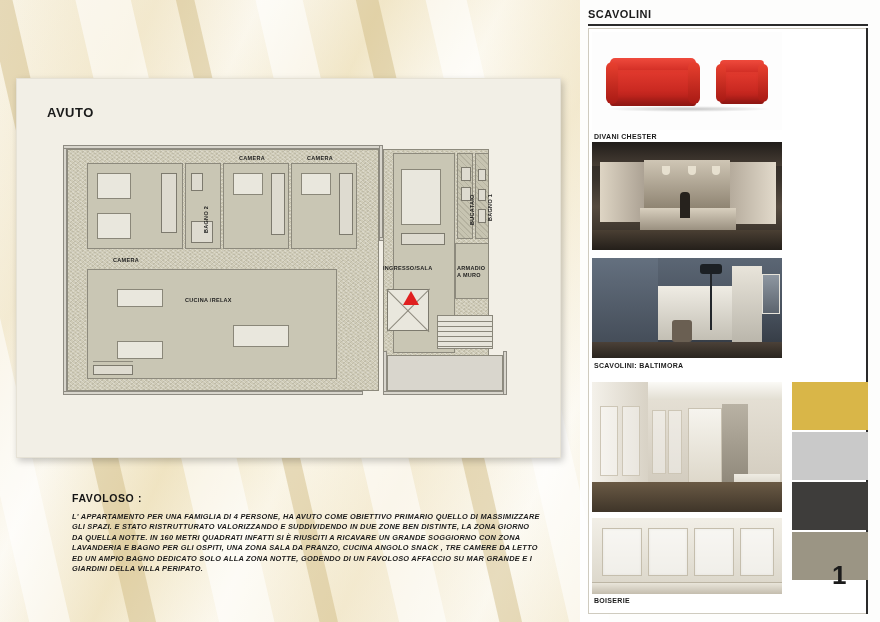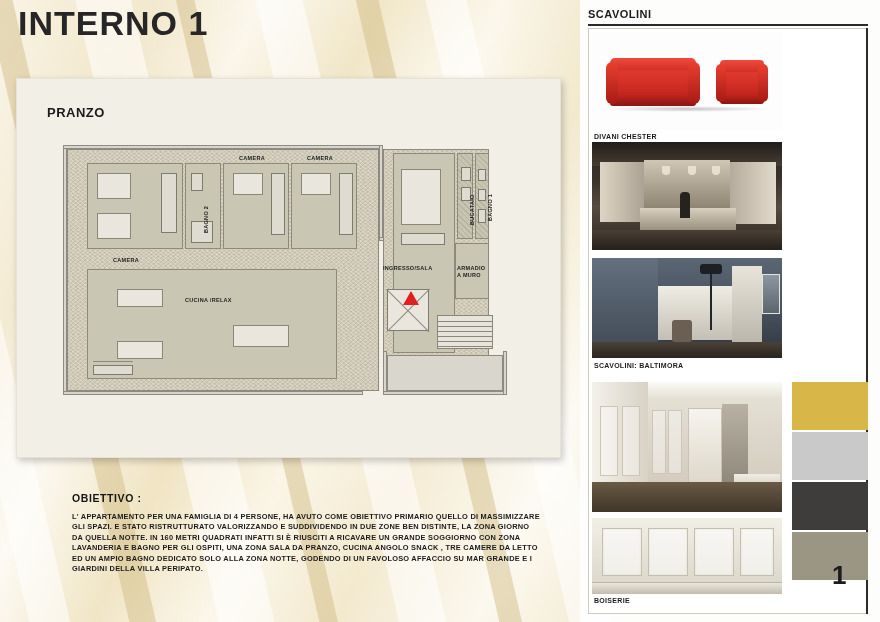--- a/index.html
+++ b/index.html
@@ -90,21 +90,21 @@
   }
 
   
   #obj-title {
     position:absolute; left:72px; top:492px;
     font-size:10.5px; font-weight:bold; color:#141414; letter-spacing:0.6px;
   }
   #obj-body {
     position:absolute; left:72px; top:512px; width:470px;
     font-size:7.4px; font-weight:bold; line-height:10.4px;
-    color:#1b1b1b; letter-spacing:0.25px; text-transform:uppercase;
+    color:#1b1b1b; letter-spacing:0.25px; text-transform:uppercase;font-style:italic;
   }
 
   
   #atmos-title {
     position:absolute; left:588px; top:8px;
     font-size:11px; font-weight:bold; color:#1b1b1b; letter-spacing:0.5px;
   }
   #atmos-rule {
     position:absolute; left:588px; top:24px; width:280px; height:2px; background:#2a2a2a;
   }
@@ -213,24 +213,23 @@
   <div class="bg-texture">
     <div class="bg-streak" style="left:-40px;top:-60px;width:40px;height:760px;"></div>
     <div class="bg-dark" style="left:60px;top:-80px;width:26px;height:800px;"></div>
     <div class="bg-streak" style="left:150px;top:-80px;width:54px;height:800px;"></div>
     <div class="bg-dark" style="left:250px;top:-80px;width:18px;height:800px;"></div>
     <div class="bg-streak" style="left:330px;top:-80px;width:46px;height:800px;"></div>
     <div class="bg-dark" style="left:430px;top:-80px;width:22px;height:800px;"></div>
     <div class="bg-streak" style="left:500px;top:-80px;width:40px;height:800px;"></div>
   </div>
 
-  <div id="title">INTERNO 1</div>
 
   <div id="layout-panel">
-    <div id="layout-label">PRANZO</div>
+    <div id="layout-label">AVUTO</div>
 
     <div id="plan">
 
       <div class="wall" style="left:6px;top:16px;width:4px;height:250px;"></div>
       <div class="wall" style="left:6px;top:16px;width:320px;height:4px;"></div>
       <div class="wall" style="left:322px;top:16px;width:4px;height:96px;"></div>
       <div class="wall" style="left:322px;top:108px;width:110px;height:4px;"></div>
       <div class="wall" style="left:428px;top:108px;width:4px;height:120px;"></div>
       <div class="wall" style="left:6px;top:262px;width:300px;height:4px;"></div>
 
@@ -295,21 +294,21 @@
       <div class="rlabel" style="left:182px;top:26px;">CAMERA</div>
       <div class="rlabel" style="left:250px;top:26px;">CAMERA</div>
       <div class="rlabel vert" style="left:412px;top:96px;">BUCATAIO</div>
       <div class="rlabel vert" style="left:430px;top:92px;">BAGNO 1</div>
       <div class="rlabel" style="left:326px;top:136px;">INGRESSO/SALA</div>
       <div class="rlabel" style="left:400px;top:136px;width:30px;white-space:normal;line-height:7px;">ARMADIO A MURO</div>
       <div class="rlabel" style="left:128px;top:168px;">CUCINA /RELAX</div>
     </div>
   </div>
 
-  <div id="obj-title">OBIETTIVO :</div>
+  <div id="obj-title">FAVOLOSO :</div>
   <div id="obj-body">L' APPARTAMENTO PER UNA FAMIGLIA DI 4 PERSONE, HA AVUTO COME OBIETTIVO PRIMARIO QUELLO DI MASSIMIZZARE GLI SPAZI.  E STATO RISTRUTTURATO  VALORIZZANDO E SUDDIVIDENDO IN DUE ZONE BEN DISTINTE, LA ZONA GIORNO DA QUELLA NOTTE. IN 160 METRI QUADRATI INFATTI SI È RIUSCITI A RICAVARE UN GRANDE SOGGIORNO CON ZONA LAVANDERIA E BAGNO PER GLI OSPITI, UNA ZONA SALA DA PRANZO, CUCINA ANGOLO SNACK , TRE CAMERE DA LETTO ED UN AMPIO BAGNO DEDICATO SOLO ALLA ZONA NOTTE, GODENDO DI UN FAVOLOSO AFFACCIO SU MAR GRANDE E I GIARDINI DELLA VILLA PERIPATO.</div>
 
   <div id="atmos-title">SCAVOLINI</div>
   <div id="atmos-rule"></div>
   <div id="right-frame"></div>
   <div id="right-vline"></div>
 
   <div class="photo" id="ph1">
     <div class="shadow"></div>
     <div class="sofa-big-back"></div>

